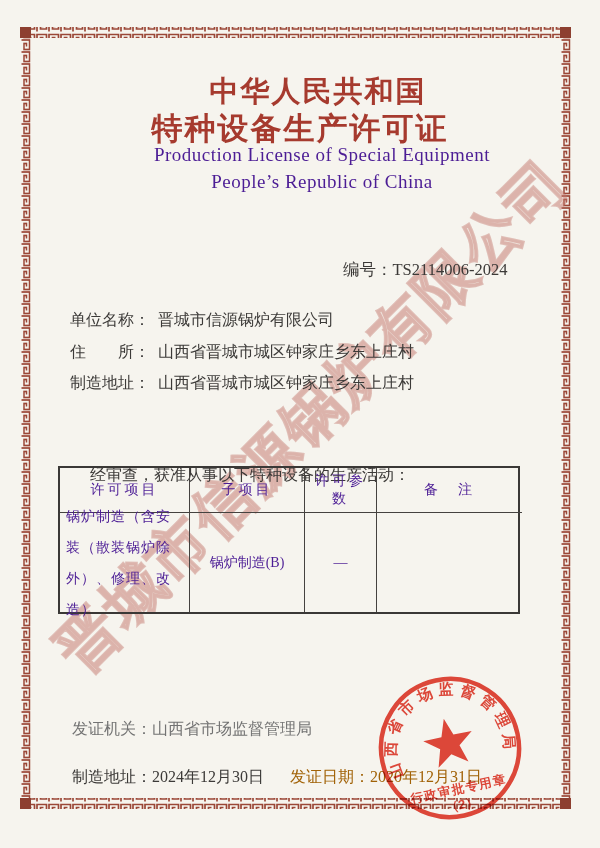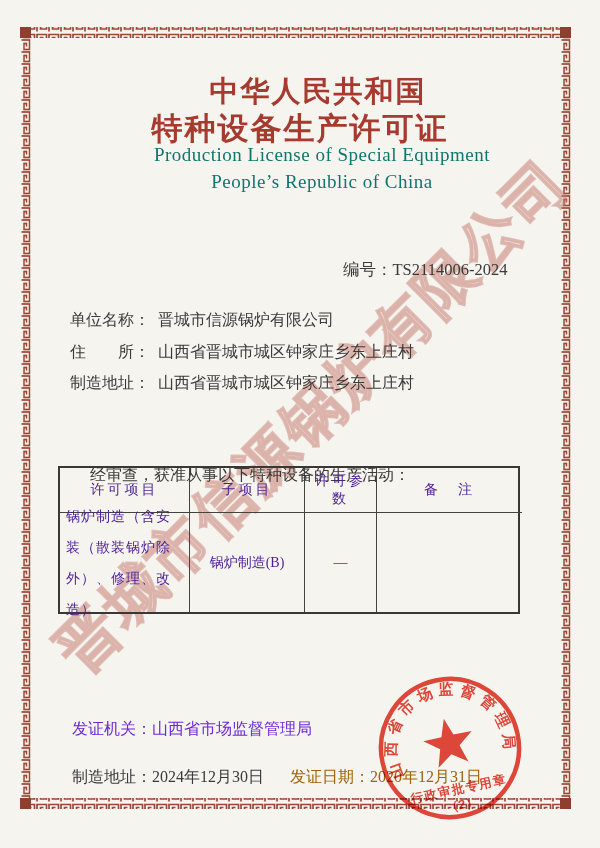--- a/index.html
+++ b/index.html
@@ -11,21 +11,21 @@
   .abs{position:absolute;}
   
   .title-cn{
     left:0;right:0;text-align:center;color:#a63a2e;font-weight:bold;
     font-family:"Liberation Sans","DejaVu Sans",sans-serif;
     letter-spacing:2px;white-space:nowrap;
   }
   .title-cn1{top:72px;font-size:29px;margin-left:36px;}
   .title-cn2{top:108px;font-size:31px;}
   .title-en{
-    left:0;right:0;text-align:center;color:#0f766e;
+    left:0;right:0;text-align:center;color:#4c1d95;
     font-family:"Liberation Serif","DejaVu Serif",serif;
     letter-spacing:.5px;white-space:nowrap;padding-left:44px;
   }
   .title-en1{top:144px;font-size:19px;}
   .title-en2{top:171px;font-size:19px;}
   
   .license-no{top:259px;left:343px;font-size:16.5px;color:#3c3a38;white-space:nowrap;}
   
   .field{left:70px;font-size:16px;color:#3c3a38;white-space:nowrap;}
   .field .lbl{display:inline-block;width:88px;}
@@ -42,21 +42,21 @@
   }
   .lic-table .cell{
     border-right:1px solid #45423f;border-top:0;
     display:flex;align-items:center;justify-content:center;
     font-size:14px;text-align:center;box-sizing:border-box;padding:4px 6px;
   }
   .lic-table .cell:nth-child(4n){border-right:0;}
   .lic-table .hdr{border-bottom:1px solid #45423f;letter-spacing:3px;}
   .lic-table .body1{line-height:31px;text-align:left;letter-spacing:1px;}
   
-  .issuer{top:719px;left:72px;font-size:16px;color:#6d28d9;white-space:nowrap;}
+  .issuer{top:719px;left:72px;font-size:16px;color:#737373;white-space:nowrap;}
   .validity{top:767px;left:72px;font-size:16px;color:#3c3a38;white-space:nowrap;}
   .issue-date{top:767px;left:290px;font-size:16px;color:#a16207;white-space:nowrap;}
   
   .watermark{
     top:392px;left:-30px;width:650px;height:72px;
     transform:rotate(-45deg);
     font-size:60px;font-weight:bold;text-align:center;letter-spacing:3px;
     font-family:"Liberation Sans","DejaVu Sans",sans-serif;
     color:rgba(205,135,125,0.16);
     -webkit-text-stroke:2px rgba(194,115,104,0.42);

